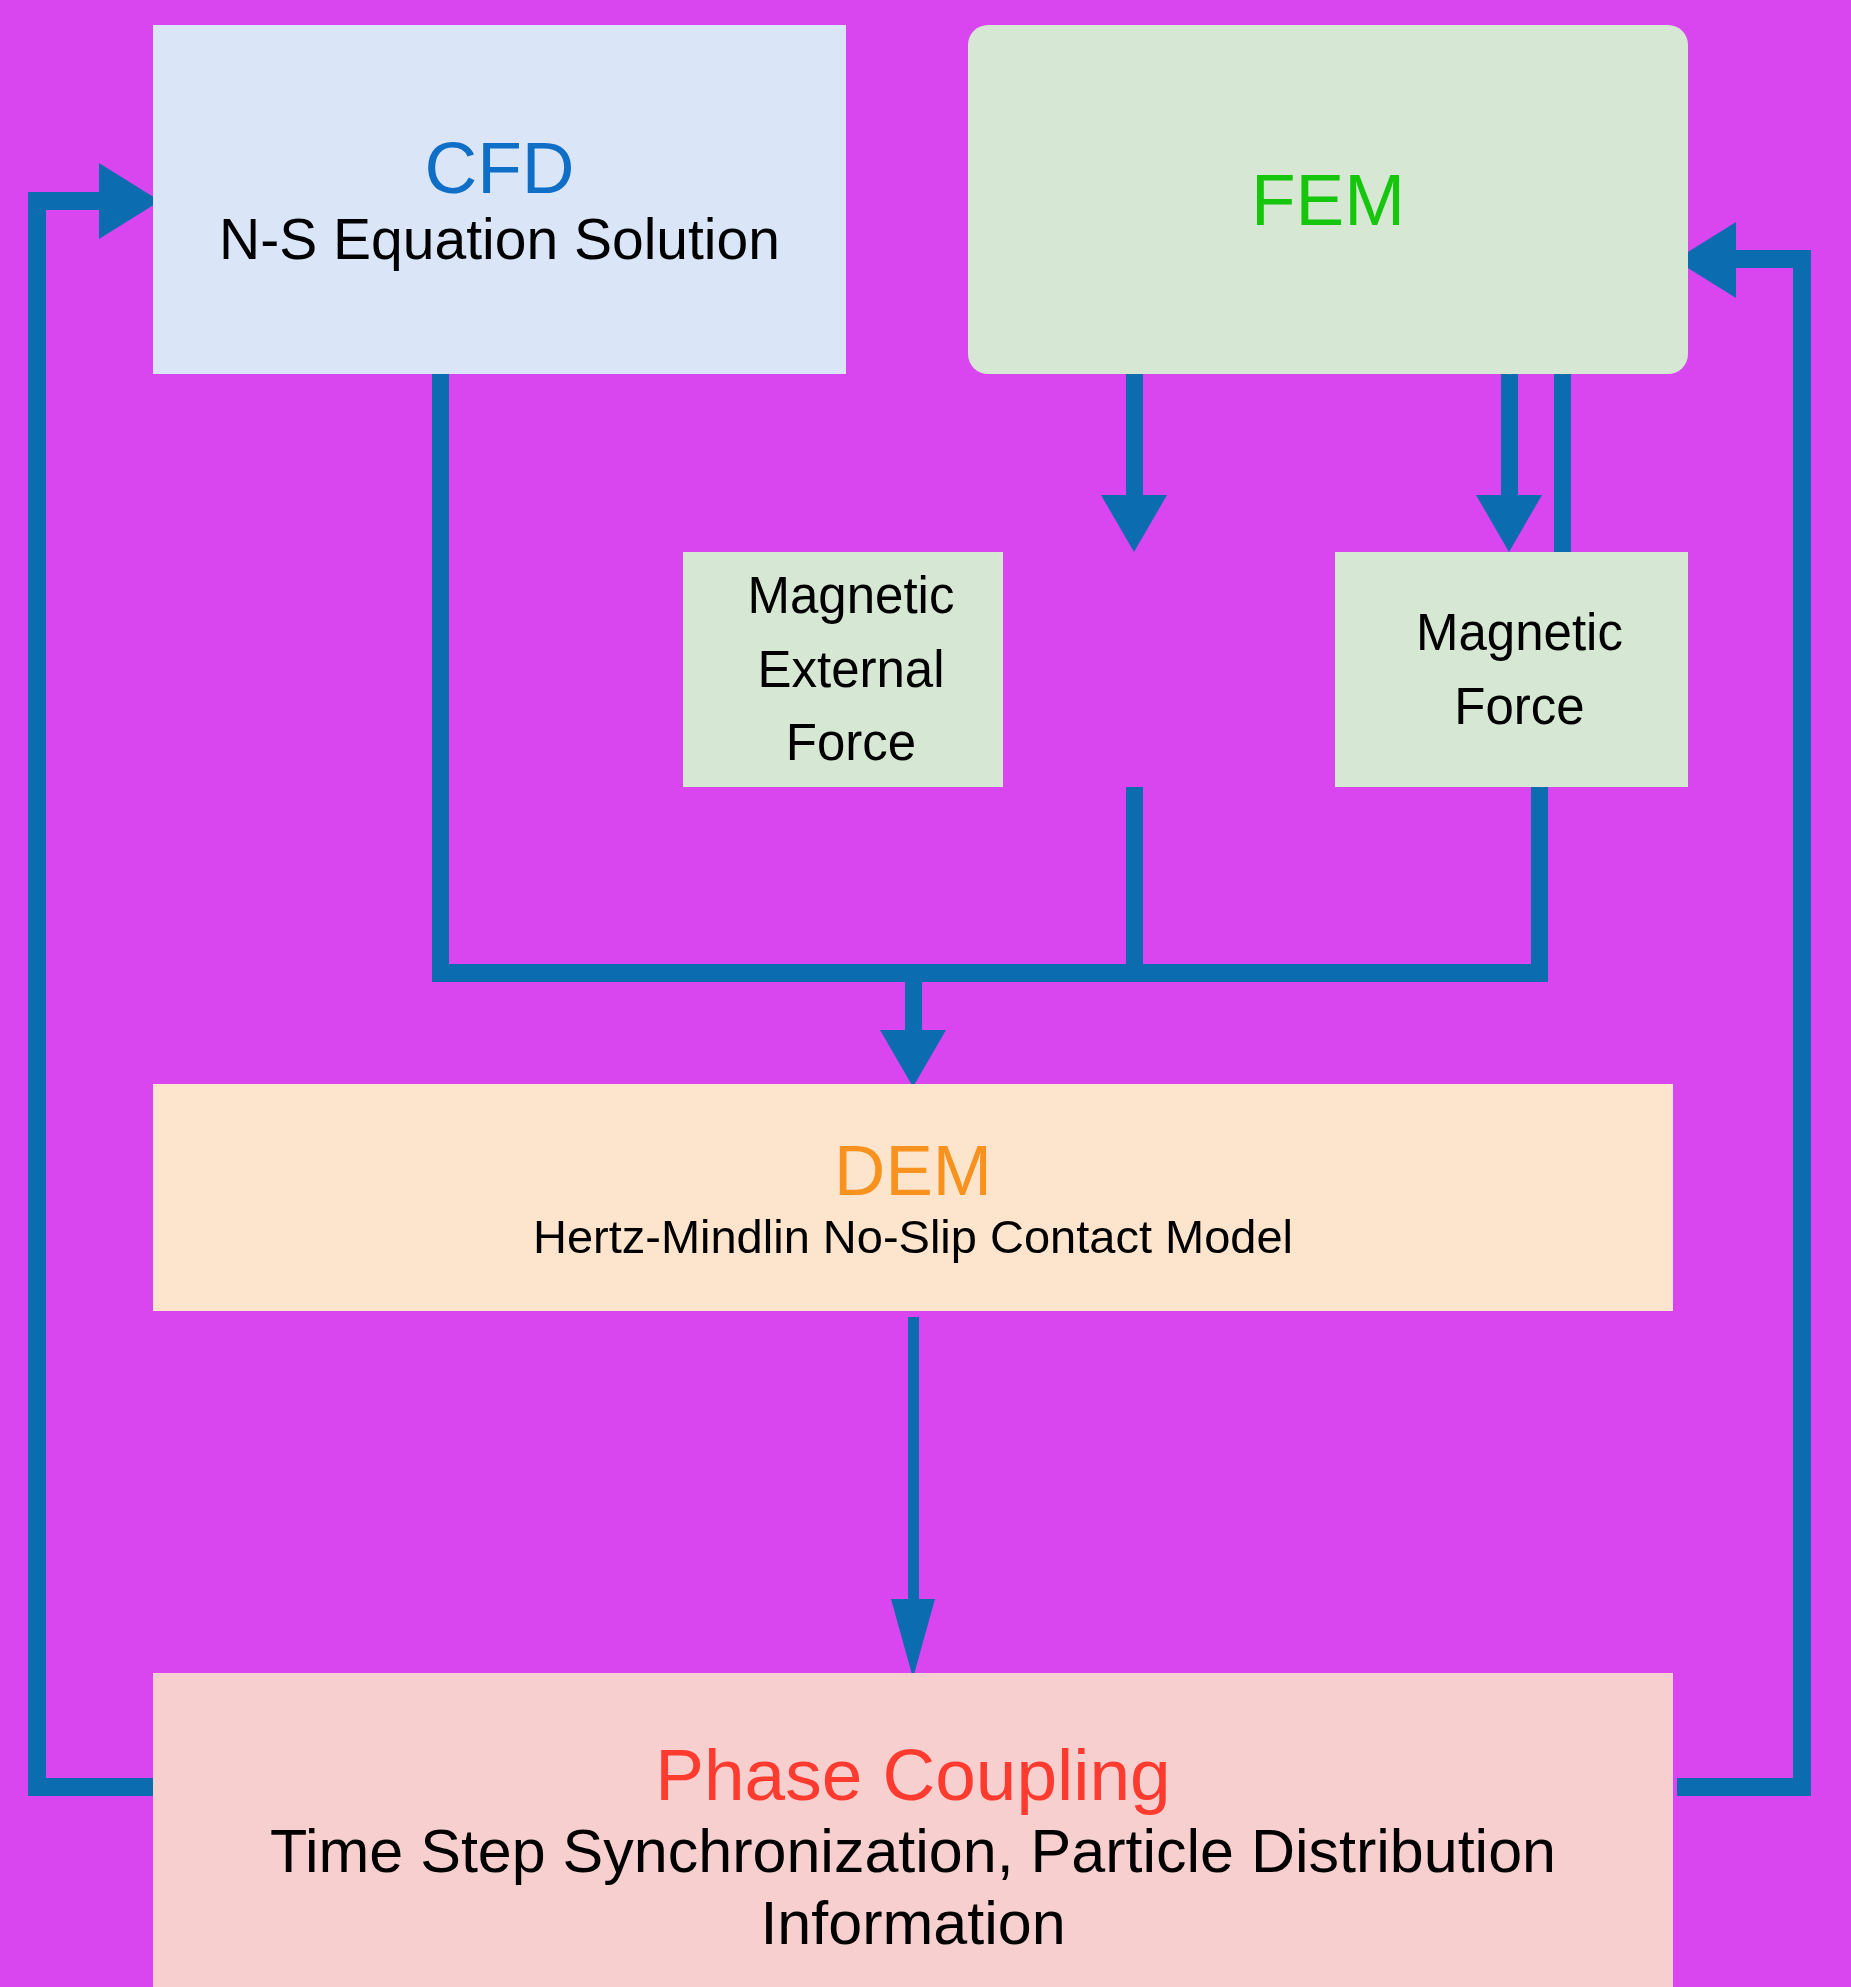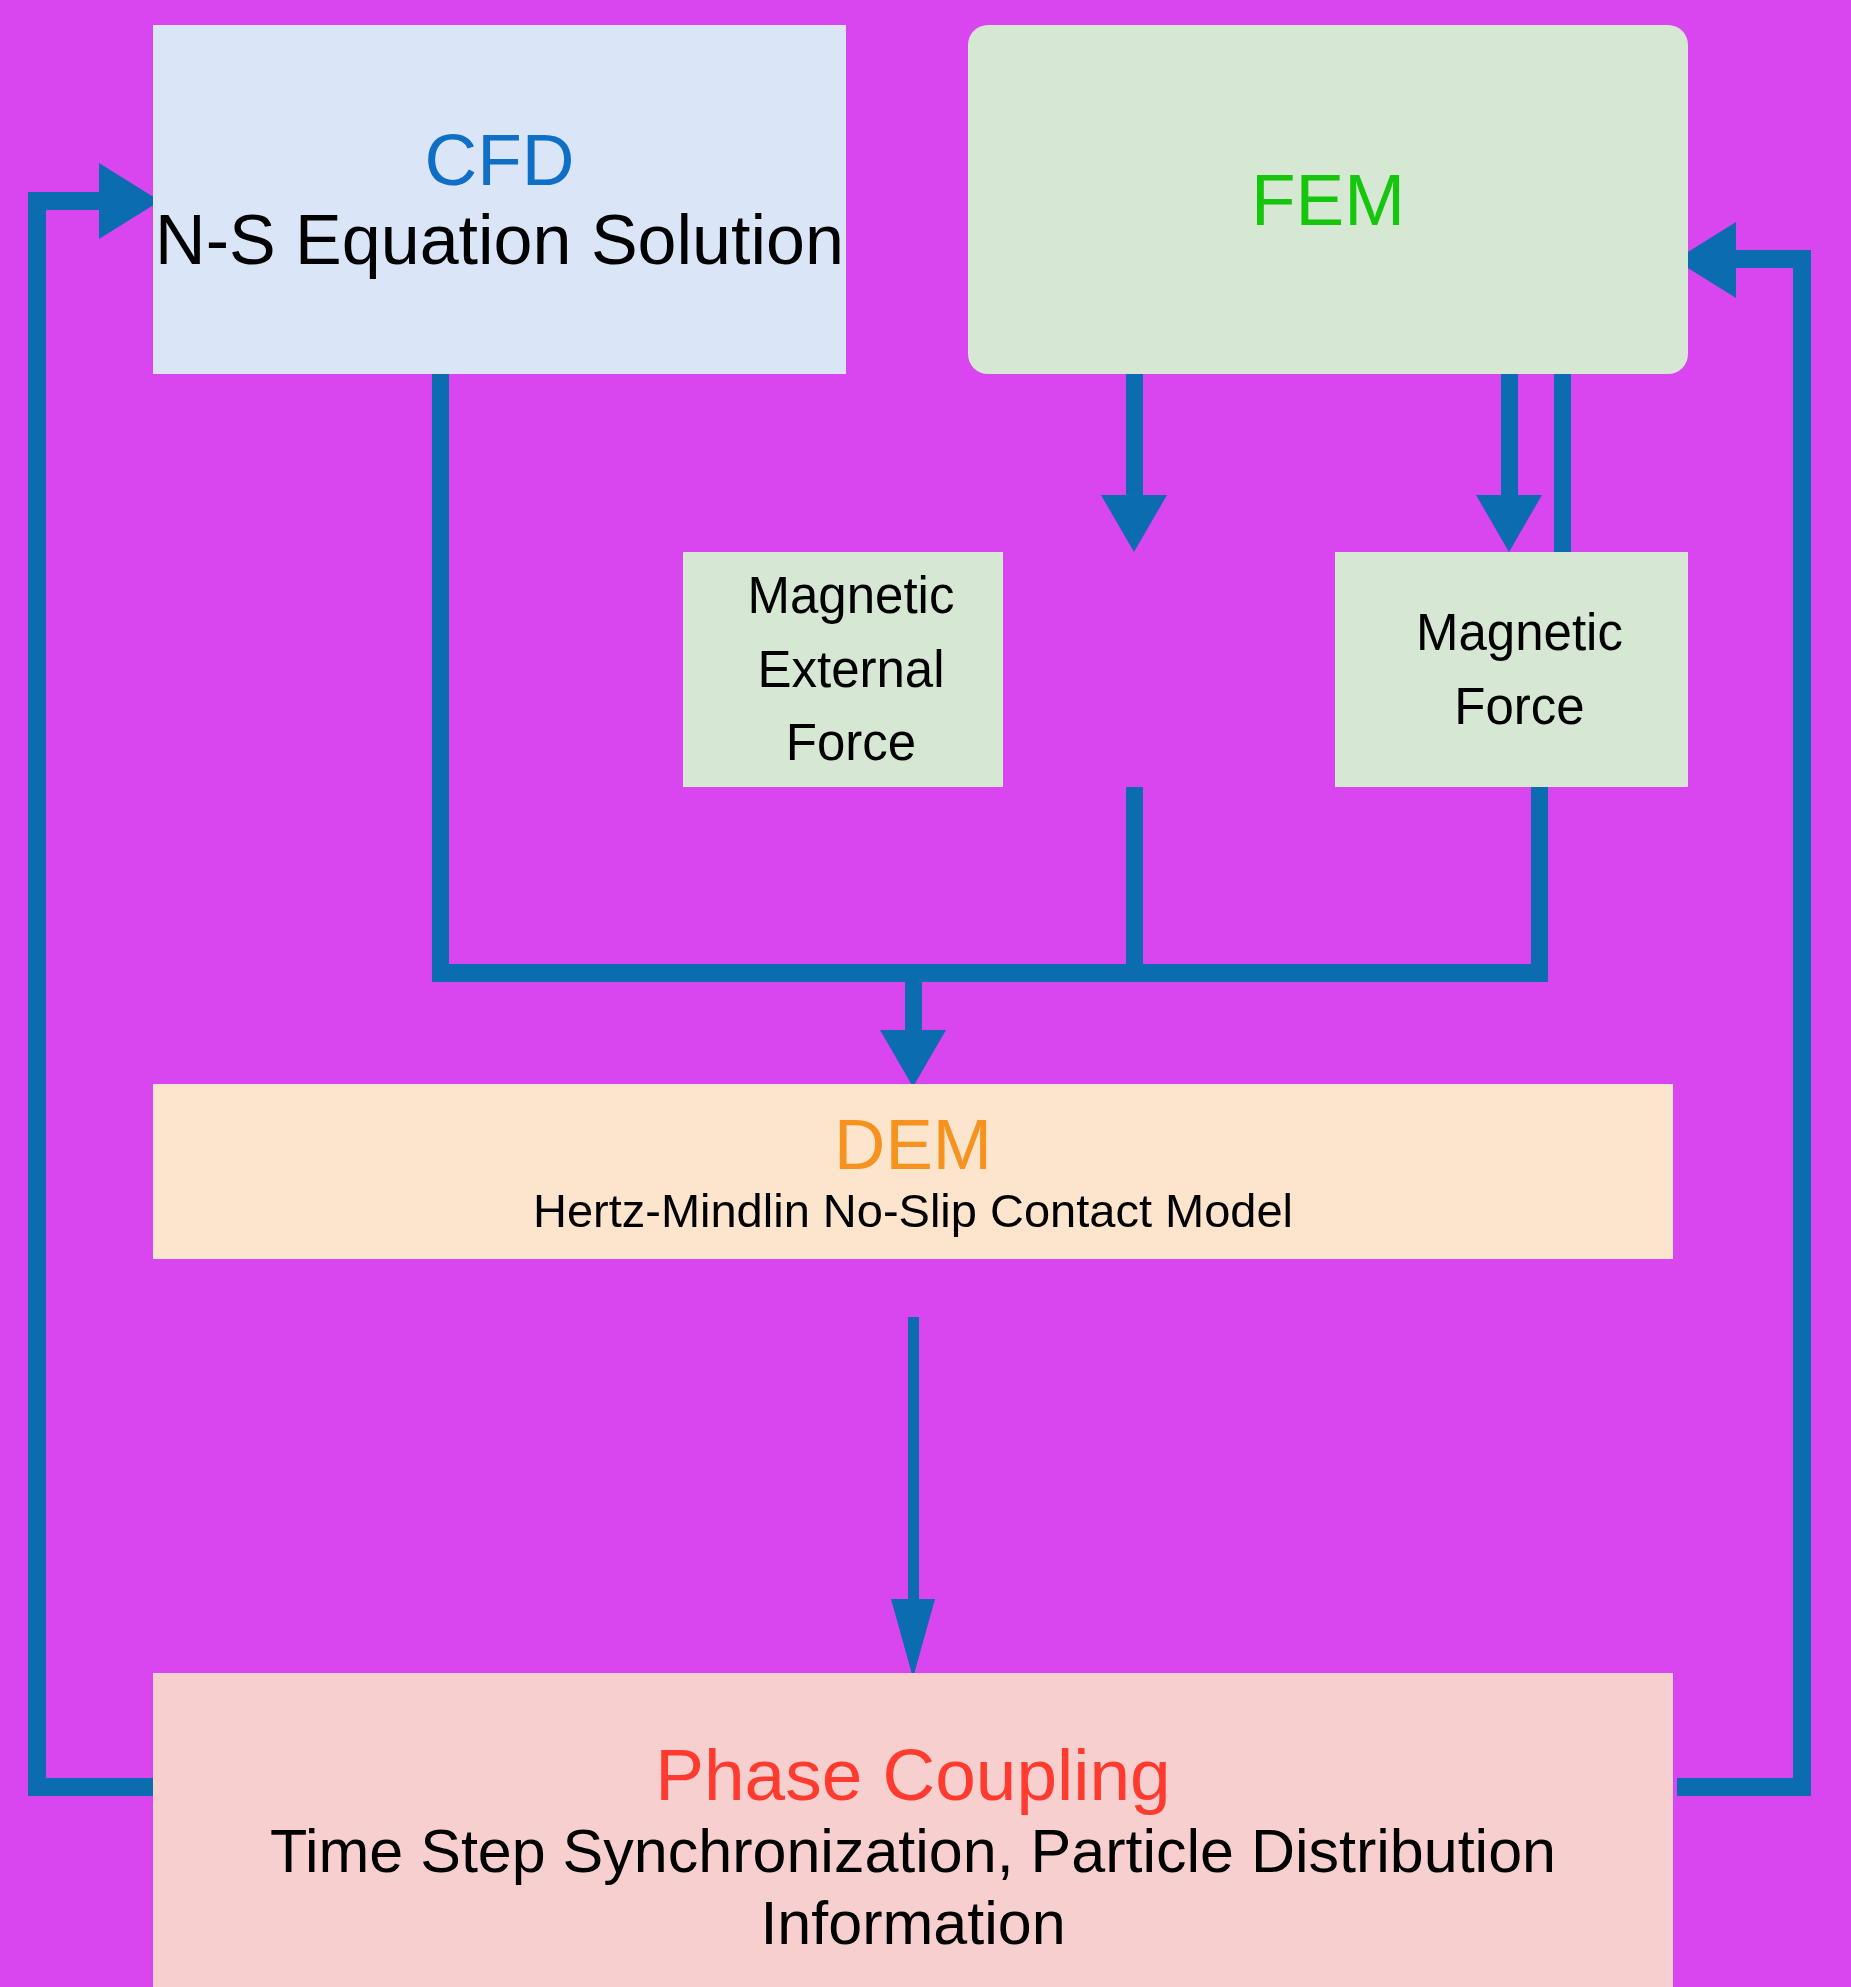--- a/index.html
+++ b/index.html
@@ -26,21 +26,21 @@
     text-align: center;
     line-height: 1.12;
   }
   .node .title {
     font-size: 73px;
     font-weight: 400;
     letter-spacing: 0px;
   }
   .node .subtitle {
     color: #000000;
-    font-size: 70px;
+    font-size: 57px;
     font-weight: 400;
   }
 
   
   #cfd-box {
     left: 153px; top: 25px; width: 693px; height: 349px;
     background: #dae5f8;
   }
   #cfd-box .title { color: #0f6fc6; }
 
@@ -61,21 +61,21 @@
   }
   .force-box .line {
     color: #000000;
     font-size: 51px;
     line-height: 1.44;
     white-space: nowrap;
     margin-left: 16px;
   }
 
   #dem-box {
-    left: 153px; top: 1084px; width: 1520px; height: 175px;
+    left: 153px; top: 1084px; width: 1520px; height: 227px;
     background: #fde5cd;
   }
   #dem-box .title { color: #f7921e; font-size: 71px; }
   #dem-box .subtitle { font-size: 47px; }
 
   #phase-box {
     left: 153px; top: 1673px; width: 1520px; height: 348px;
     background: #f8cfcf;
   }
   #phase-box .title { color: #ff3b30; font-size: 73px; }

